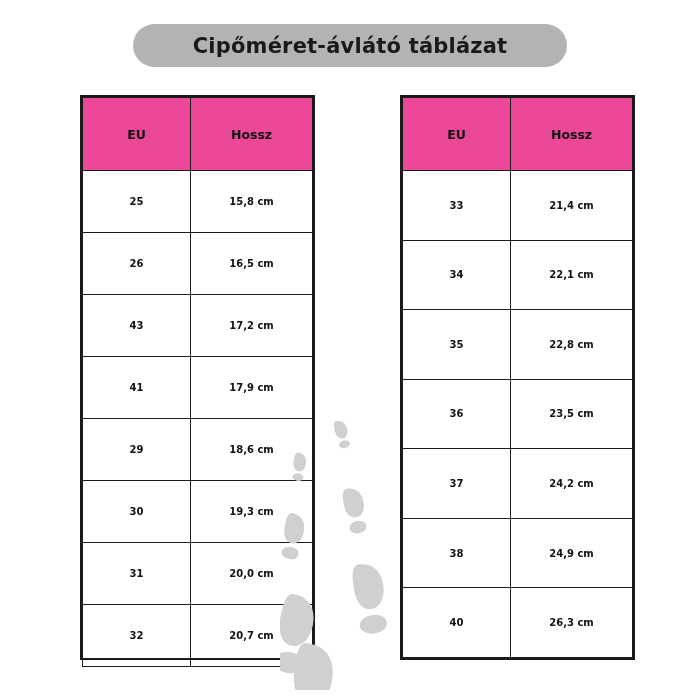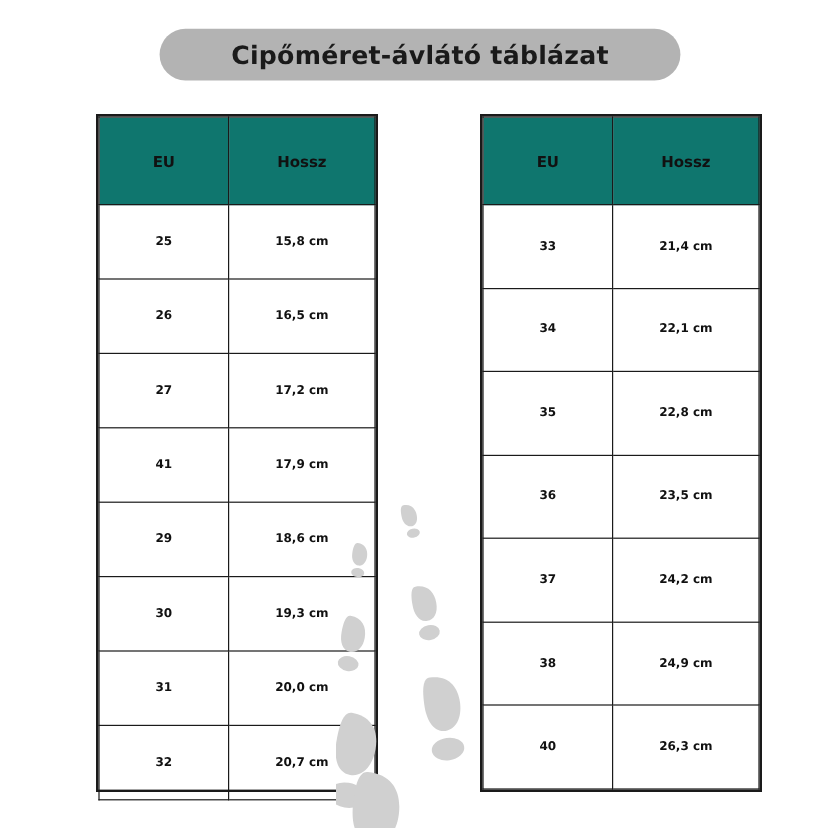--- a/index.html
+++ b/index.html
@@ -60,21 +60,21 @@
   table.size-table th,
   table.size-table td {
     border: 1px solid #1a1a1a;
     text-align: center;
     vertical-align: middle;
     font-size: 10px;
     color: #111111;
     padding: 0;
   }
   table.size-table th {
-    background: #0f766e;
+    background: #ec4899;
     font-weight: bold;
     height: 72px;
     font-size: 12.5px;
   }
   table.size-table td {
     font-weight: bold;
     background: transparent;
     height: 61px;
   }
   table.size-table col.col-eu   { width: 47%; }
@@ -115,21 +115,21 @@
       <tbody>
         <tr>
           <td>25</td>
           <td>15,8 cm</td>
         </tr>
         <tr>
           <td>26</td>
           <td>16,5 cm</td>
         </tr>
         <tr>
-          <td>27</td>
+          <td>43</td>
           <td>17,2 cm</td>
         </tr>
         <tr>
           <td>41</td>
           <td>17,9 cm</td>
         </tr>
         <tr>
           <td>29</td>
           <td>18,6 cm</td>
         </tr>

